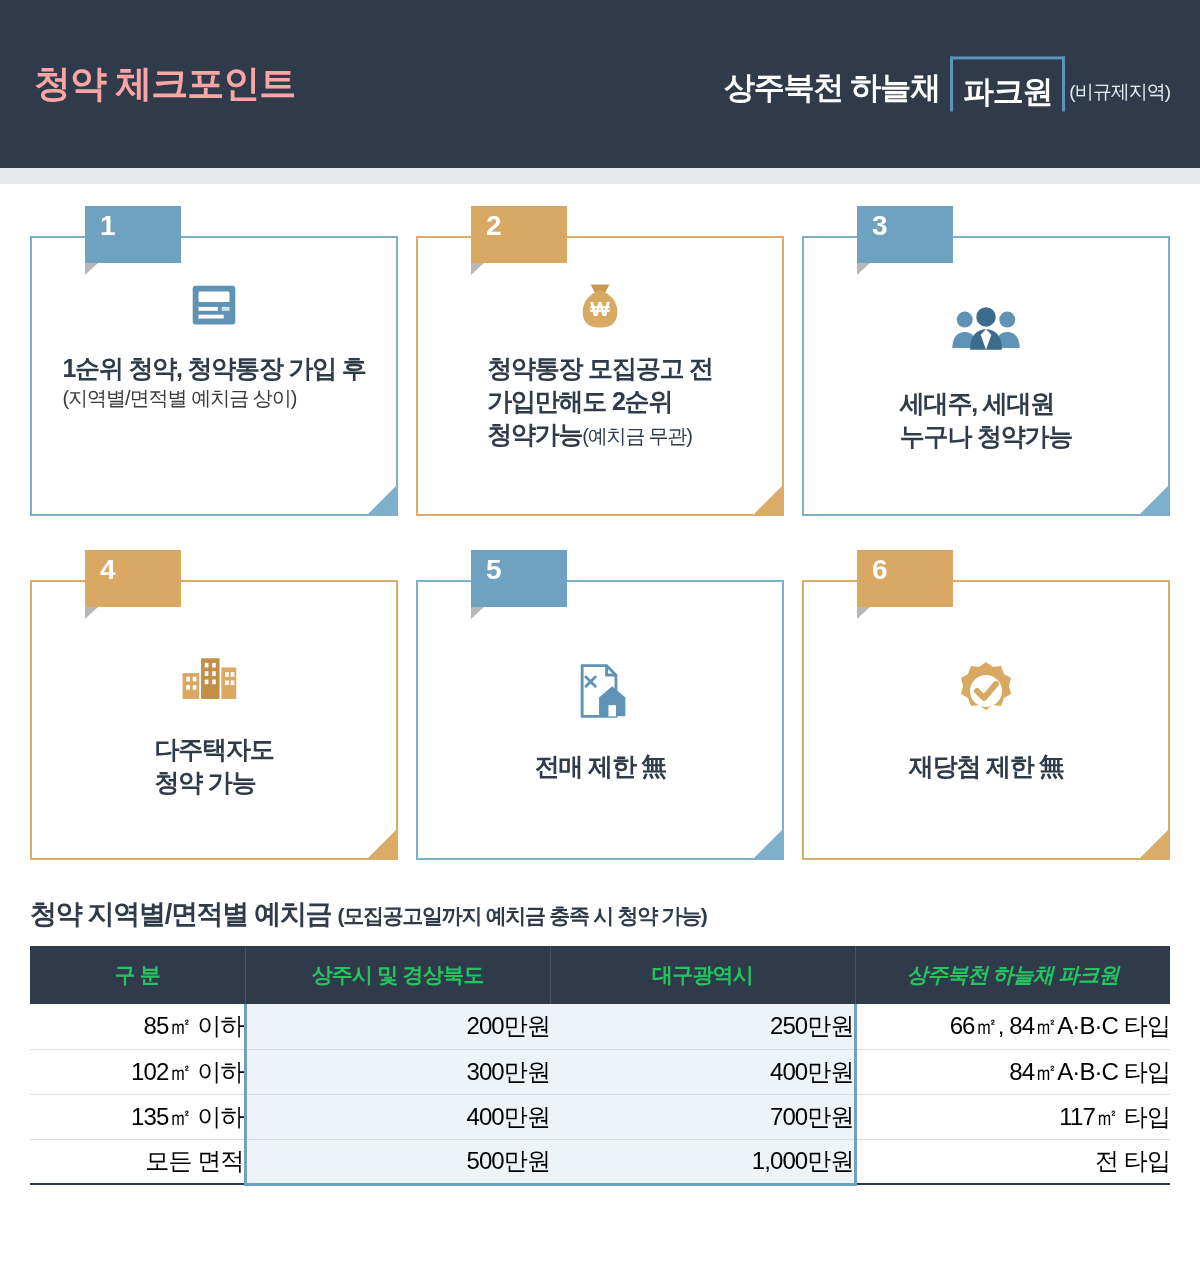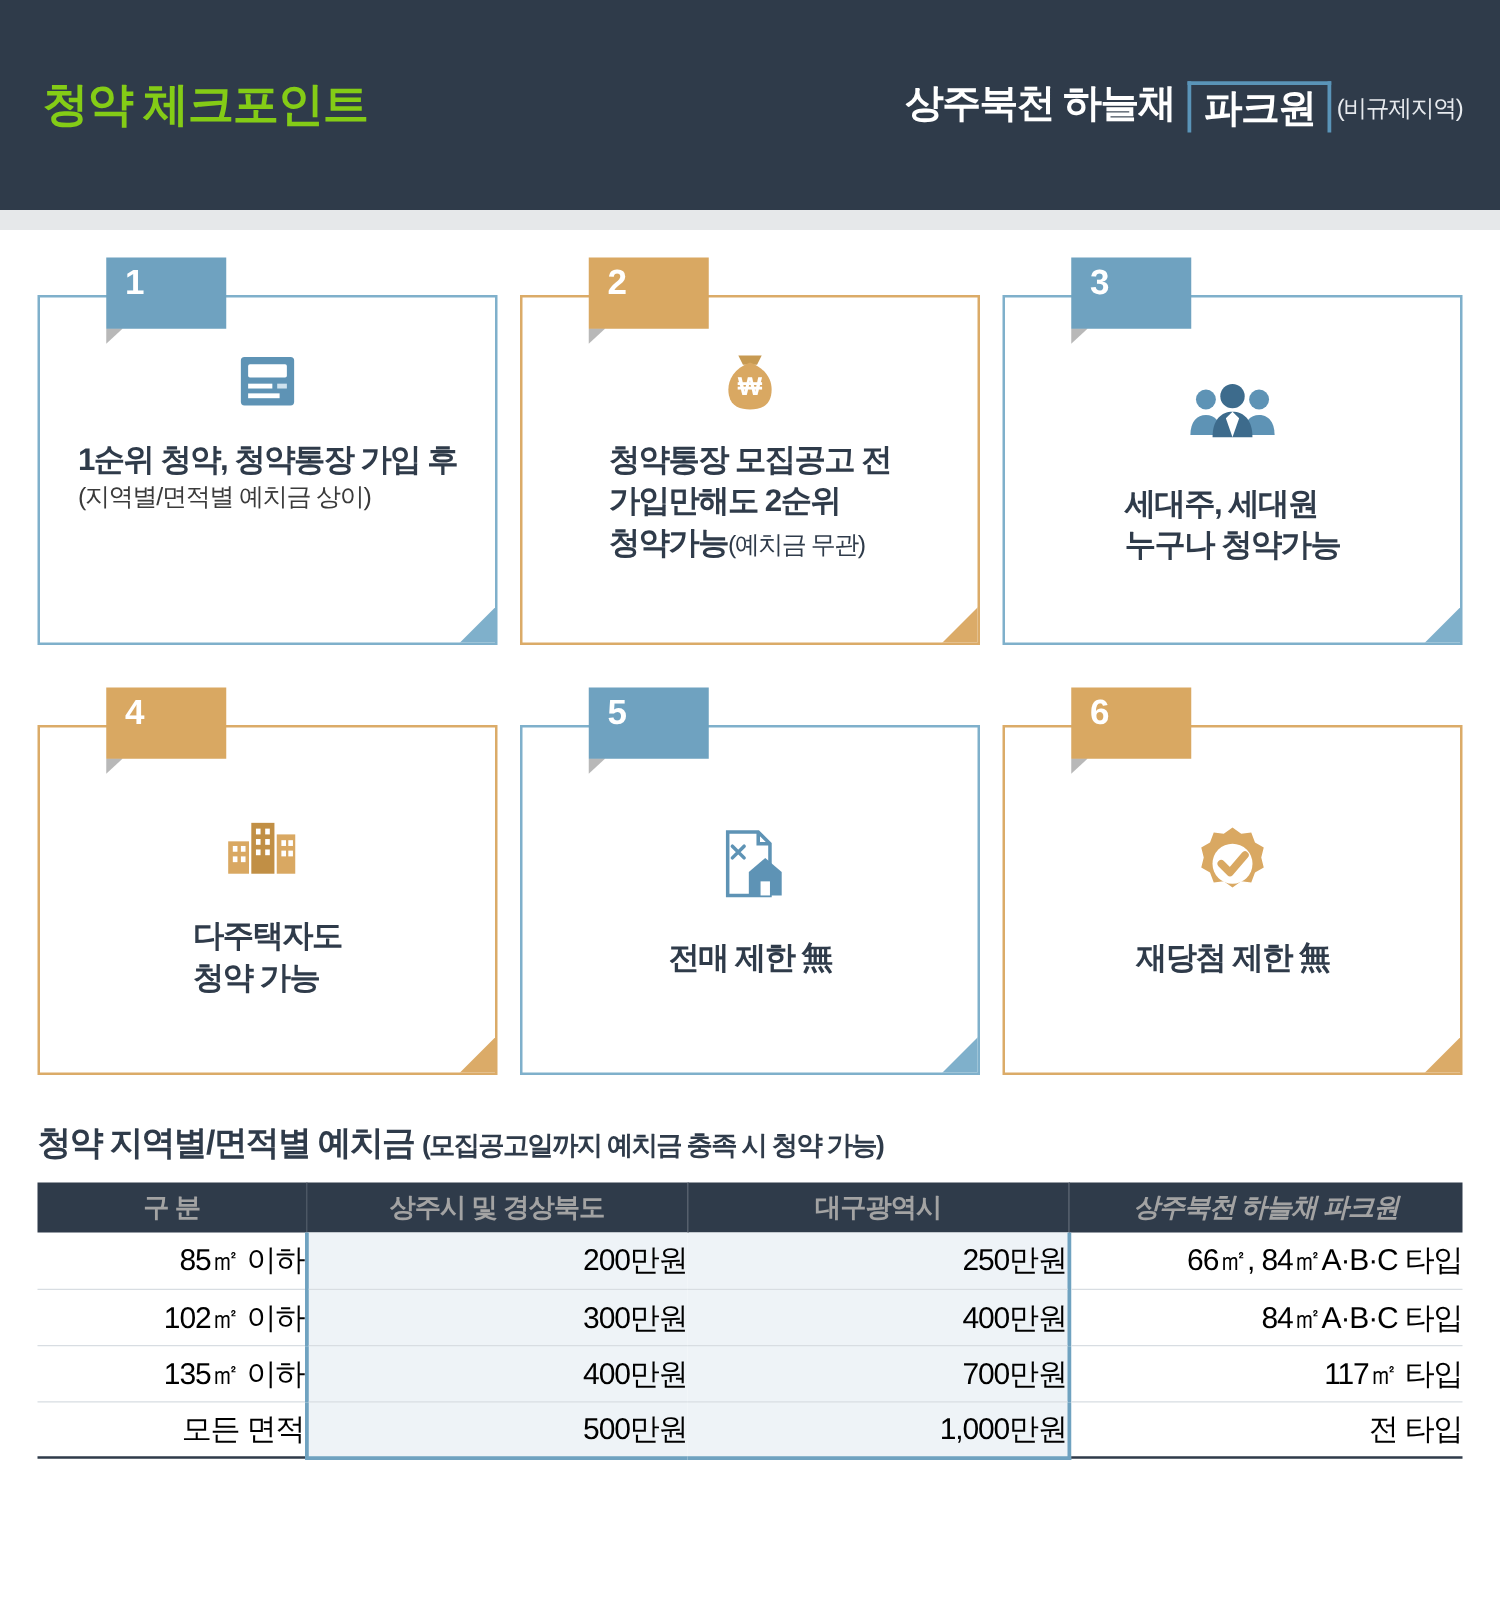--- a/index.html
+++ b/index.html
@@ -18,23 +18,22 @@
     width: 1200px;
     height: 168px;
     background: #2f3b4a;
     display: flex;
     align-items: center;
     padding: 0 34px;
   }
   .header-title {
     font-size: 37px;
     font-weight: bold;
-    color: #84cc16;
+    color: #fca5a5;
     letter-spacing: -1px;
-    font-family: Liberation Serif, serif;
   }
   .header-right {
     position: absolute;
     right: 30px;
     top: 50%;
     transform: translateY(-50%);
     display: flex;
     align-items: flex-end;
   }
   .header-project {
@@ -44,21 +43,21 @@
     letter-spacing: -1.2px;
     padding-bottom: 2px;
   }
   .header-badge {
     font-size: 31px;
     font-weight: bold;
     color: #ffffff;
     letter-spacing: -1.2px;
     border: 3px solid #5a94b8;
     border-bottom: none;
-    padding: 2px 10px 2px 10px;
+    padding: 16px 10px 2px 10px;
     margin: 0 4px 0 10px;
     line-height: 1.1;
   }
   .header-note {
     font-size: 19px;
     color: #e7eaee;
     letter-spacing: -1px;
     padding-bottom: 6px;
     text-align: right;
   }
@@ -174,25 +173,25 @@
     font-size: 21px;
     font-weight: bold;
   }
   table {
     width: 100%;
     border-collapse: collapse;
     table-layout: fixed;
   }
   thead th {
     background: #2f3b4a;
-    color: #a3a3a3;
+    color: #22c55e;
     font-size: 21px;
     font-weight: bold;
     letter-spacing: -0.8px;
-    height: 40px;
+    height: 58px;
     vertical-align: middle;
     border-right: 1px solid #4a5563;
   }
   thead th:last-child { border-right: none; font-style: italic; }
   tbody td {
     height: 45px;
     text-align: right;
     font-size: 24px;
     color: #000000;
     letter-spacing: -0.9px;

